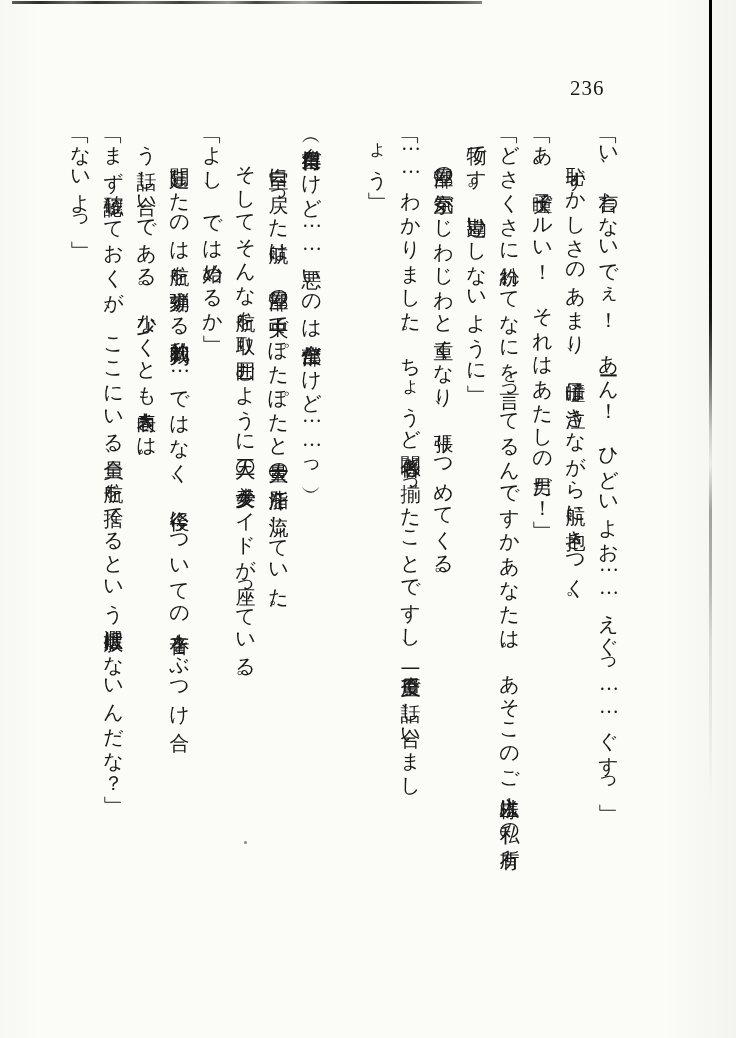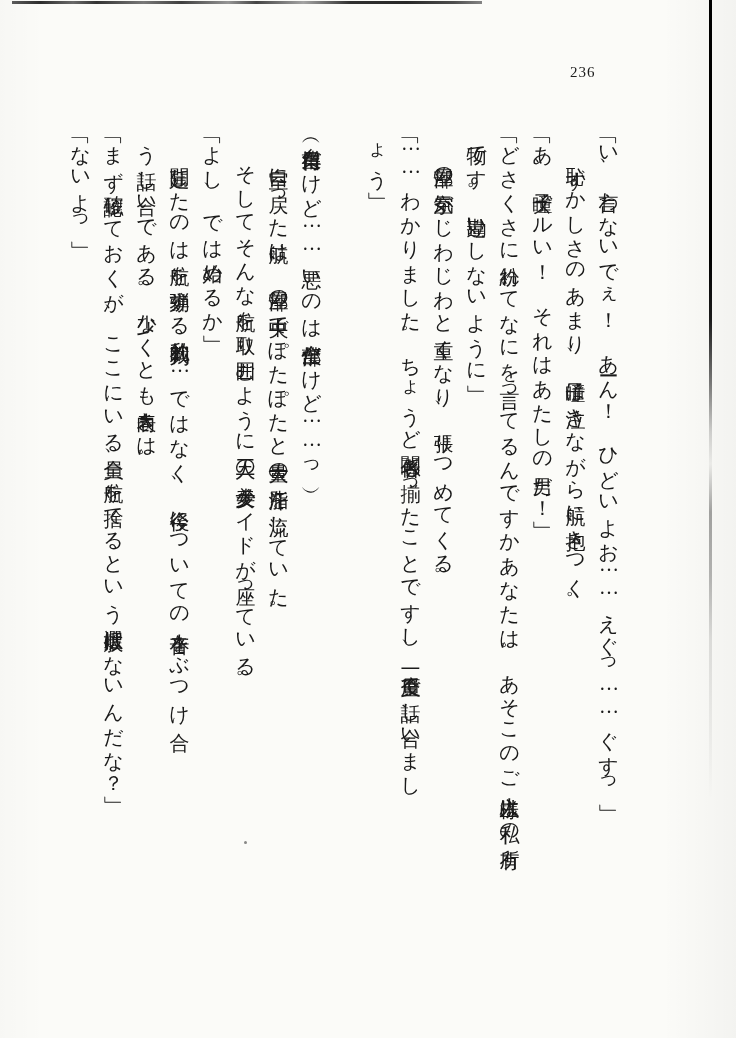--- a/index.html
+++ b/index.html
@@ -41,22 +41,22 @@
     height: 800px;
     background: linear-gradient(to bottom,
       #000 0%, #000 32%, #1c1c1c 40%, rgba(20,20,20,0.55) 48%,
       rgba(20,20,20,0.18) 54%, rgba(20,20,20,0.05) 58%,
       rgba(20,20,20,0.38) 64%, rgba(20,20,20,0.3) 72%,
       rgba(20,20,20,0.12) 80%, rgba(20,20,20,0) 100%);
   }
   .page-number {
     position: absolute;
     left: 570px;
-    top: 64px;
-    font-size: 15px;
+    top: 76px;
+    font-size: 21px;
     letter-spacing: 1px;
     color: #1b1b1b;
   }
   
   .text-block {
     position: absolute;
     top: 131px;
     right: 111px;
     width: 562px;
     height: 812px;

